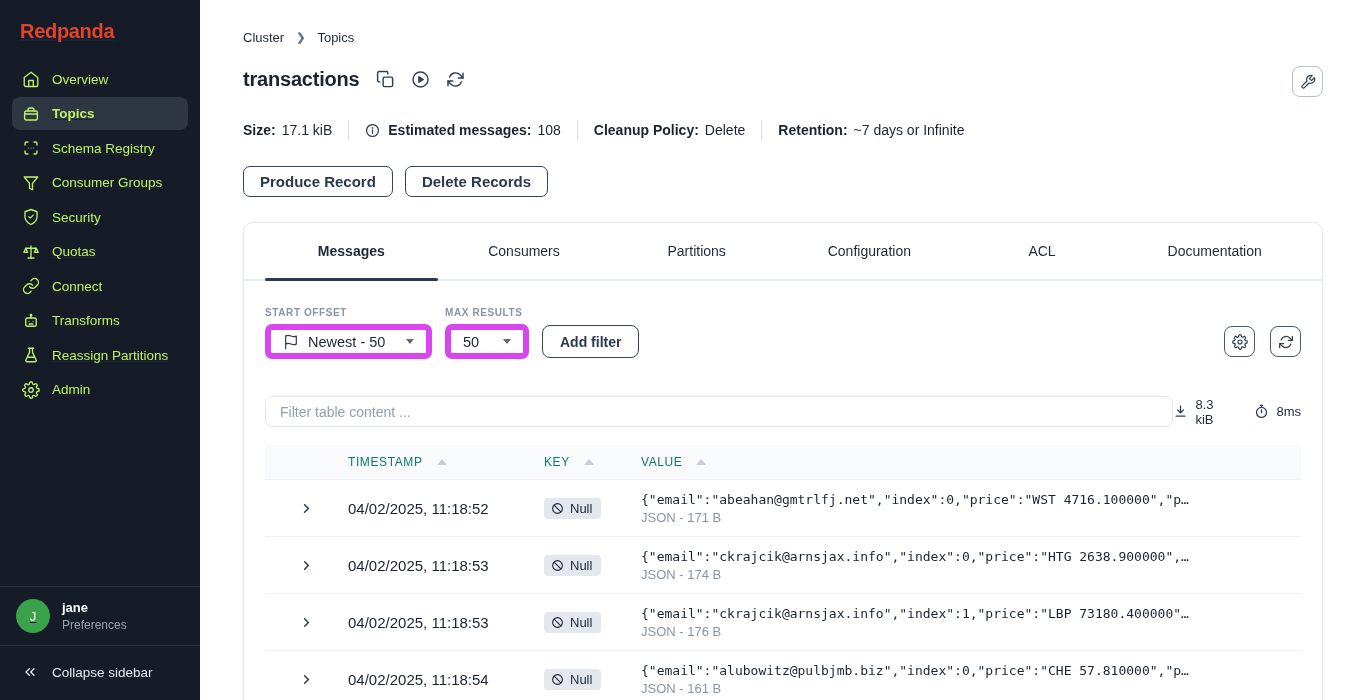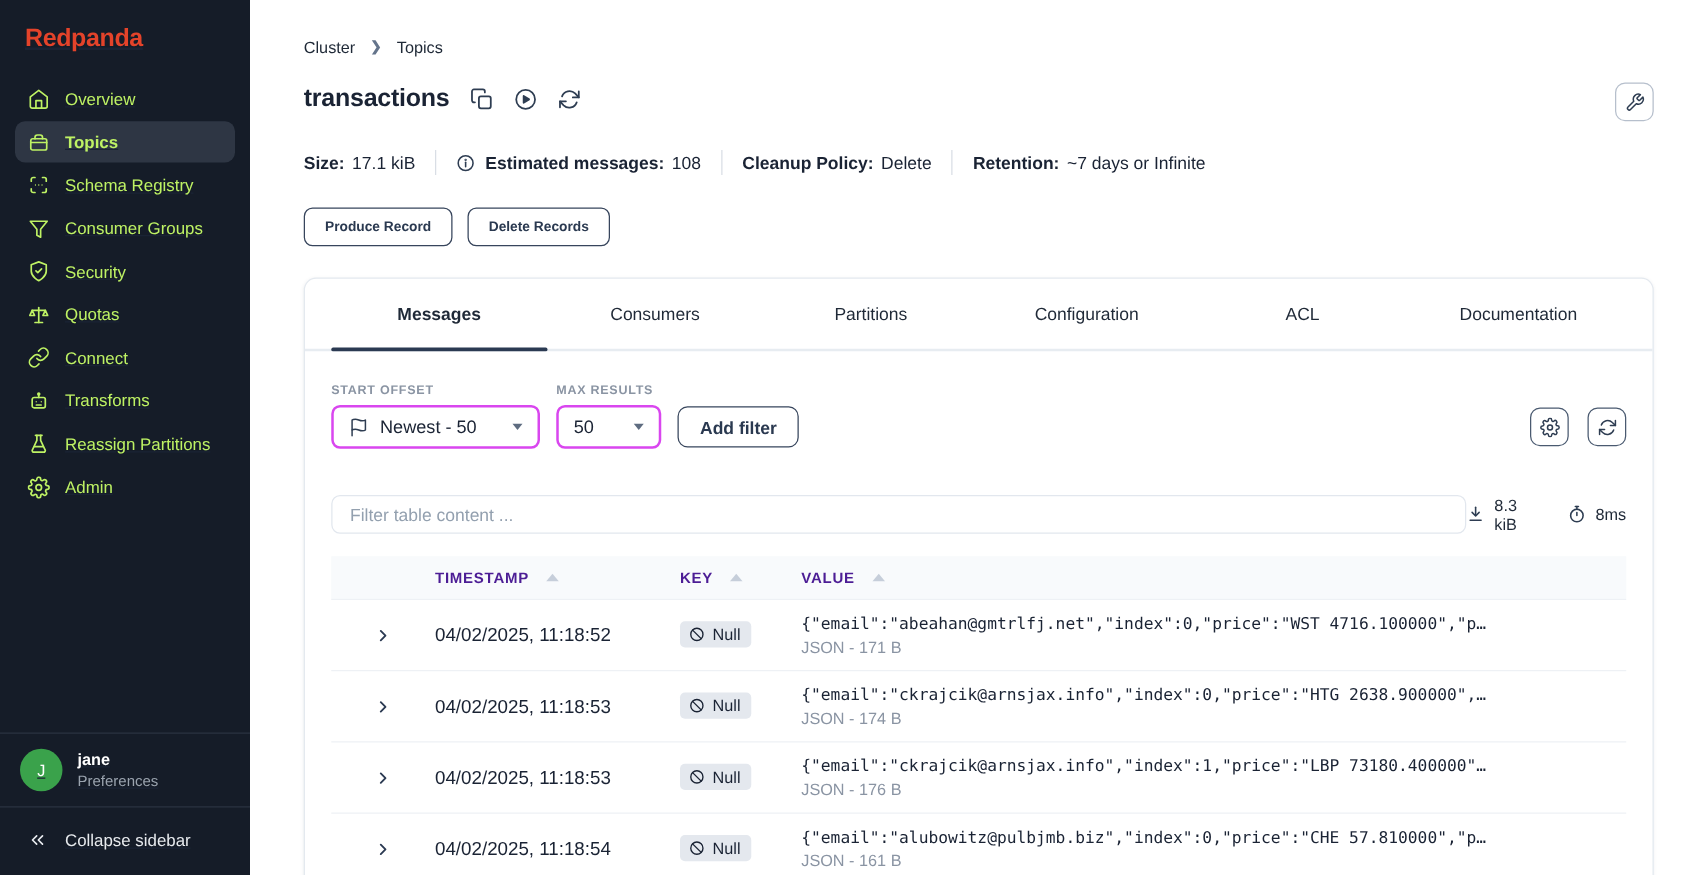--- a/index.html
+++ b/index.html
@@ -34,35 +34,35 @@
   .wrench-btn svg { width:16px; height:16px; }
 
   .stats-row { position:absolute; left:43px; top:120px; display:flex; align-items:center; font-size:14px; color:#1A2334; }
   .stat { display:flex; align-items:flex-end; gap:6px; }
   .stat b { font-weight:bold; }
   .stat-sep { width:1px; height:20px; background:#D9DEE5; margin:0 16px; }
   .info-ic { width:15px; height:15px; color:#2E3D52; display:flex; margin-right:2px; }
   .info-ic svg { width:15px; height:15px; }
 
   .btn-row { position:absolute; left:43px; top:166px; display:flex; gap:12px; }
-  .btn { height:31px; padding:0 16px; background:#fff; border:1px solid #37455C; border-radius:7px; font-size:11px; font-weight:bold; color:#2A3950; display:flex; align-items:center; cursor:pointer; font-family:"Liberation Sans", sans-serif; }
+  .btn { height:31px; padding:0 16px; background:#fff; border:1px solid #37455C; border-radius:7px; font-size:15px; font-weight:bold; color:#2A3950; display:flex; align-items:center; cursor:pointer; font-family:"Liberation Sans", sans-serif; }
 
   
   .card { position:absolute; left:43px; top:222px; width:1080px; height:520px; background:#fff; border:1px solid #E4E9EF; border-radius:10px; box-shadow:0 1px 3px rgba(20,30,50,0.06); }
   .tabbar { display:flex; padding:0 21px; border-bottom:2px solid #E7ECF1; height:58px; }
   .tab { width:173px; display:flex; align-items:center; justify-content:center; font-size:14px; color:#1F2937; cursor:pointer; position:relative; }
   .tab.active { font-weight:bold; }
   .tab.active::after { content:""; position:absolute; left:0; right:0; bottom:-2px; height:3px; background:#2B3A52; border-radius:2px; }
 
   .card-body { padding:0 21px; position:relative; }
   .filter-labels { display:flex; margin-top:26px; }
   .mini-label { font-size:10px; font-weight:bold; letter-spacing:0.6px; color:#8A94A3; }
   .ml-1 { width:180px; }
   .controls-row { display:flex; align-items:center; margin-top:6px; }
-  .select-box { height:35px; border:2px solid #d946ef; border-radius:7px; display:flex; align-items:center; padding:0 12px; gap:9px; font-size:14.5px; color:#1A2334; cursor:pointer; background:#fff; }
+  .select-box { height:35px; border:6px solid #d946ef; border-radius:7px; display:flex; align-items:center; padding:0 12px; gap:9px; font-size:14.5px; color:#1A2334; cursor:pointer; background:#fff; }
   .sel-offset { width:167px; margin-right:13px; }
   .sel-max { width:84px; justify-content:space-between; margin-right:13px; }
   .flag-ic { width:16px; height:16px; color:#2E3D52; display:flex; }
   .flag-ic svg { width:16px; height:16px; }
   .caret { width:0; height:0; border-left:4.5px solid transparent; border-right:4.5px solid transparent; border-top:5.5px solid #5E6C80; margin-left:auto; }
   .sel-max .caret { margin-left:0; }
   .addfilter-btn { height:33px; padding:0 17px; border:1px solid #37455C; border-radius:8px; background:#fff; font-size:14px; font-weight:bold; color:#2A3950; cursor:pointer; font-family:"Liberation Sans", sans-serif; }
   .icon-btns { margin-left:auto; display:flex; gap:15px; }
   .sq-btn { width:31px; height:31px; border:1px solid #4A5A70; border-radius:8px; background:#fff; color:#2E3D52; display:flex; align-items:center; justify-content:center; cursor:pointer; }
   .sq-btn svg { width:16px; height:16px; }
@@ -70,21 +70,21 @@
   .search-row { display:flex; align-items:center; margin-top:37px; }
   .search-input { width:914px; height:31px; border:1px solid #E2E7EE; border-radius:7px; padding:0 14px; font-size:14px; color:#1A2334; outline:none; font-family:"Liberation Sans", sans-serif; }
   .search-input::placeholder { color:#93A0AF; }
   .fetch-meta { margin-left:auto; display:flex; align-items:center; gap:7px; font-size:13px; color:#1F2937; }
   .meta-ic { width:15px; height:15px; color:#2E3D52; display:flex; }
   .meta-ic svg { width:15px; height:15px; }
   .meta-gap { width:6px; }
 
   
   .table { margin-top:18px; }
-  .thead { display:flex; align-items:center; height:34px; background:#F8FAFC; font-size:12px; font-weight:bold; letter-spacing:0.6px; color:#4c1d95; }
+  .thead { display:flex; align-items:center; height:34px; background:#F8FAFC; font-size:12px; font-weight:normal; letter-spacing:0.6px; color:#0f766e; }
   .col-exp { width:83px; }
   .col-ts { width:196px; }
   .col-key { width:97px; }
   .col-val { flex:1; min-width:0; }
   .th { display:flex; align-items:center; gap:14px; }
   .sort-tri { width:0; height:0; border-left:5px solid transparent; border-right:5px solid transparent; border-bottom:6px solid #C6CEDA; }
   .trow { display:flex; align-items:center; height:57px; border-top:1px solid #EEF1F5; }
   .trow:first-of-type { border-top:none; }
   .expander { display:flex; justify-content:center; align-items:center; color:#2B3A52; cursor:pointer; }
   .expander svg { width:15px; height:15px; }

